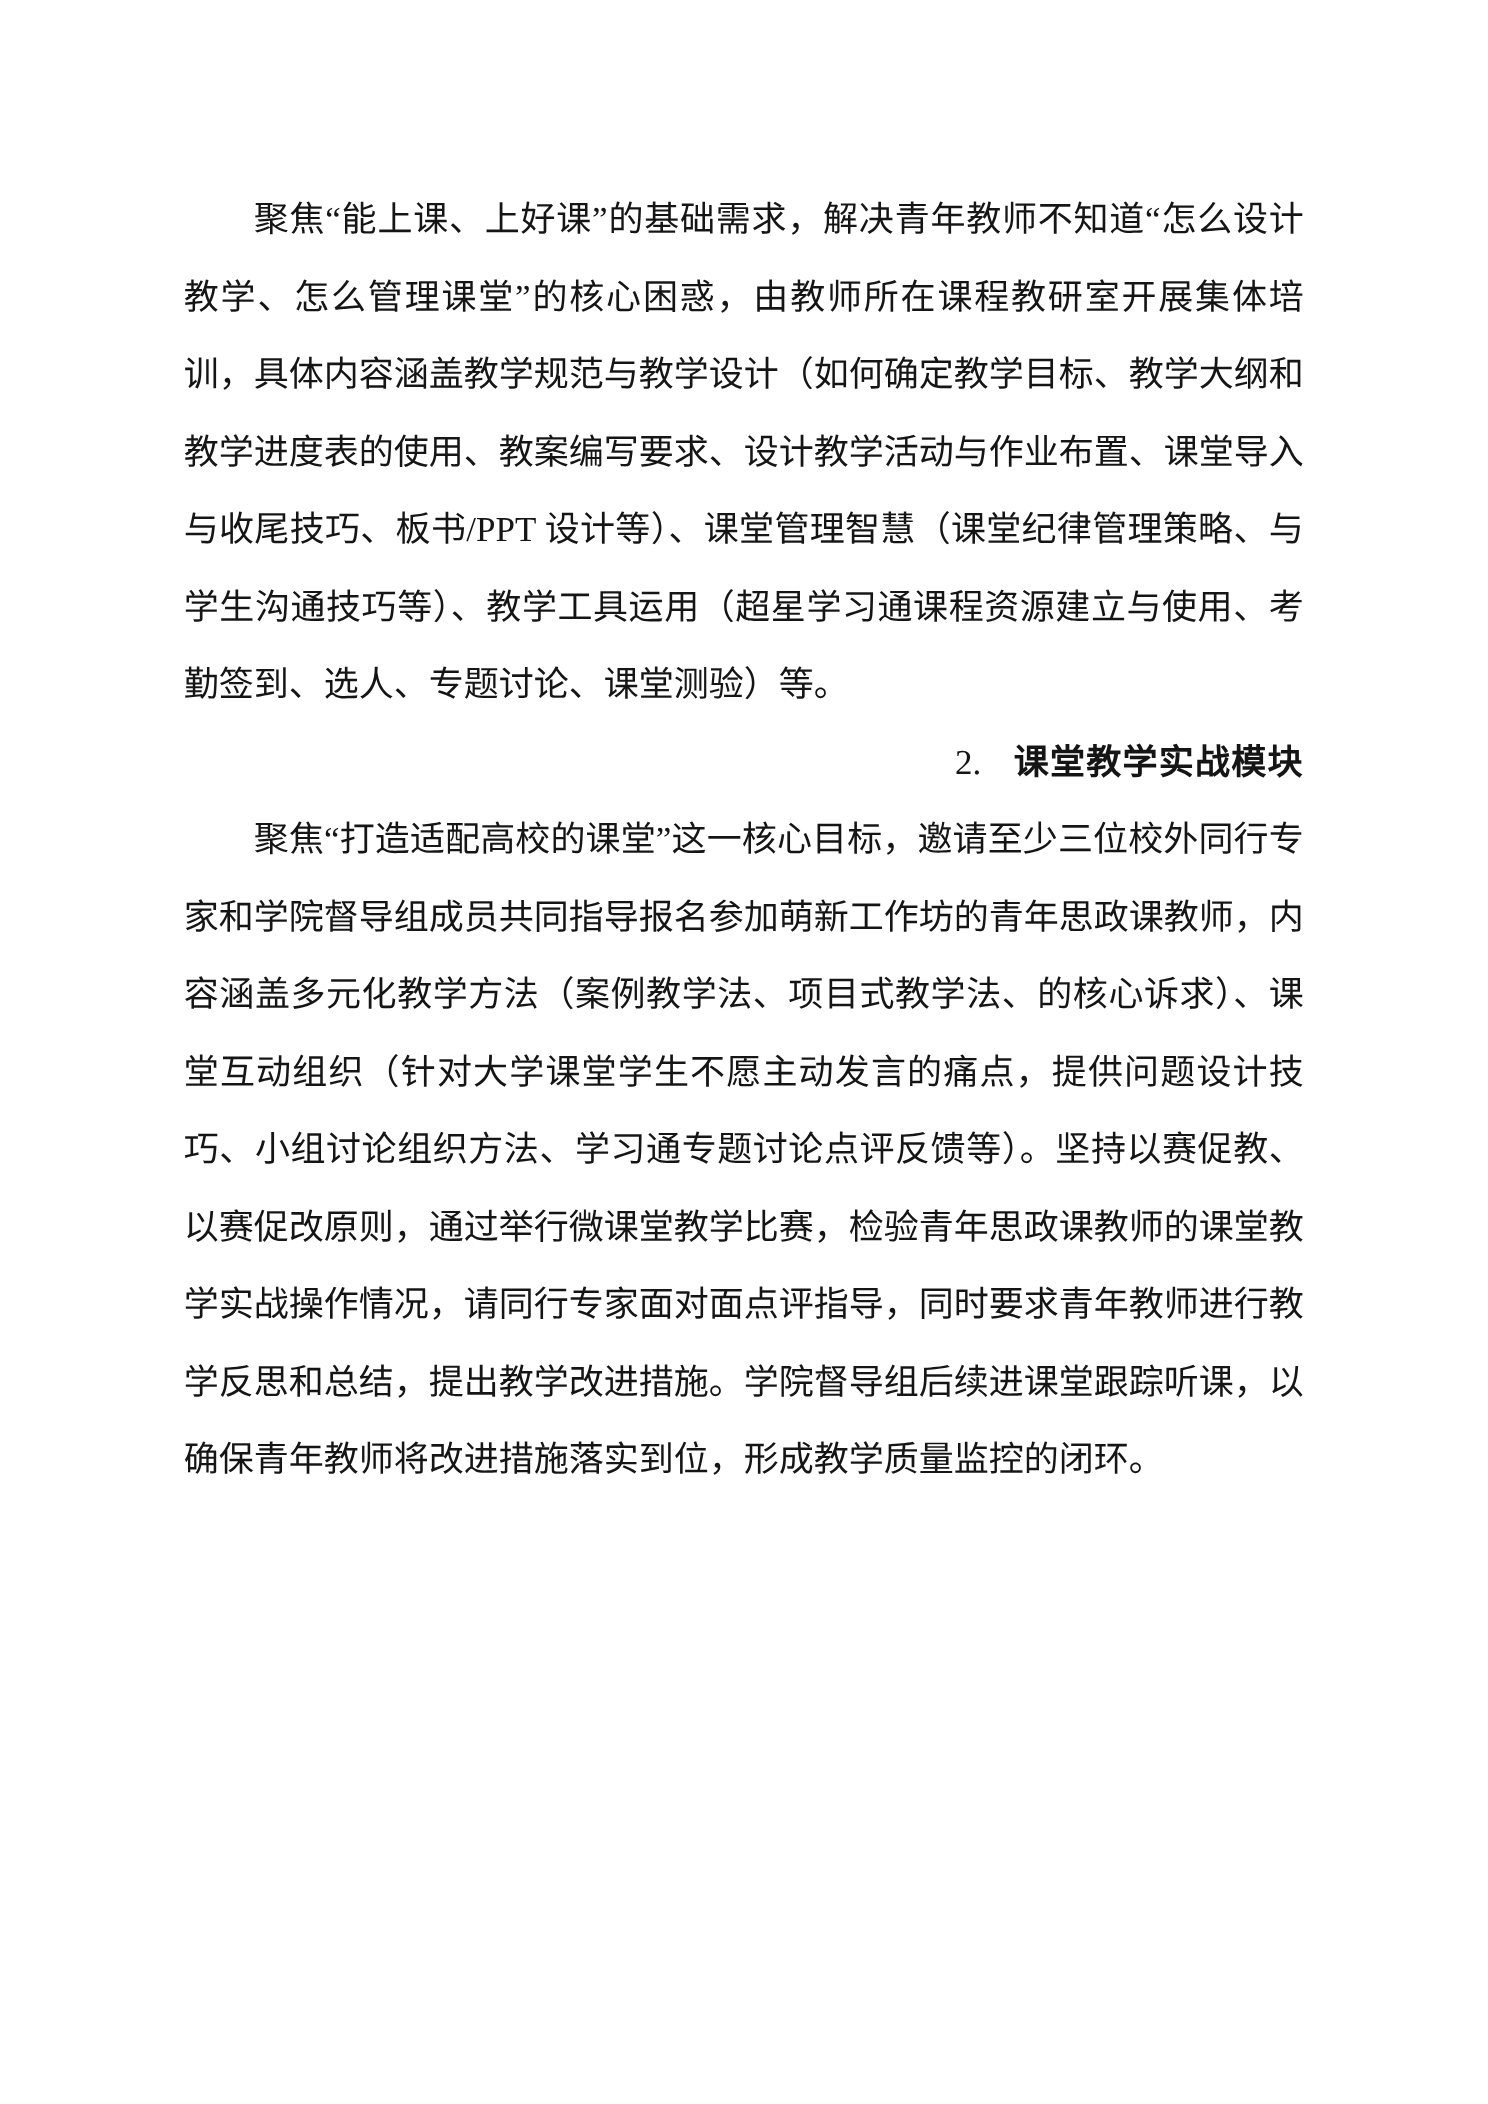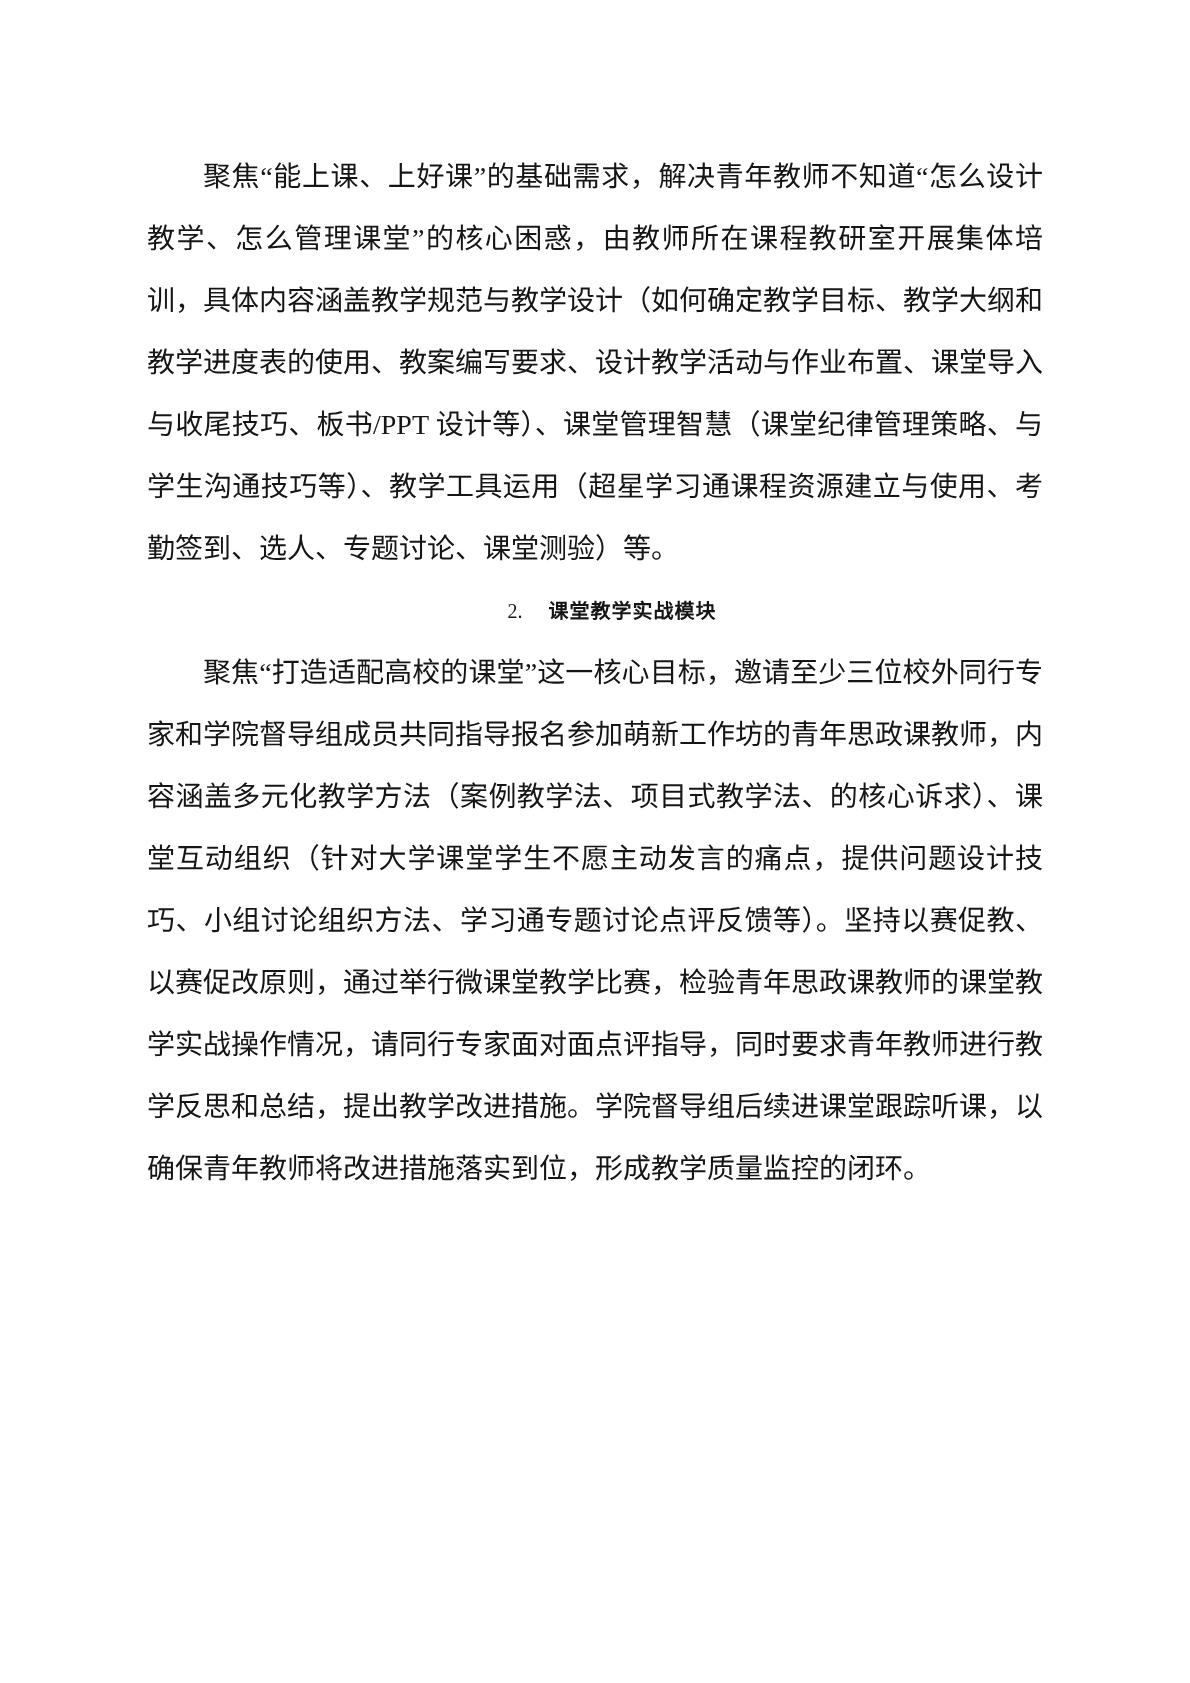--- a/index.html
+++ b/index.html
@@ -29,25 +29,25 @@
     padding: 0;
     text-indent: 2em;
     text-align: justify;
     text-justify: inter-character;
     word-break: break-all;
     overflow-wrap: break-word;
   }
   .heading {
     margin: 0;
     padding: 0;
-    font-size: 20px;
+    font-size: 28px;
     line-height: 62px;
     text-indent: 1.7em;
     font-weight: 700;
-    text-align: center;
+    text-align: right;
   }
   .heading-number {
     font-weight: 400;
     margin-right: 26px;
   }
   .heading-title {
     font-weight: 700;
     letter-spacing: 1px;
   }
 </style>

